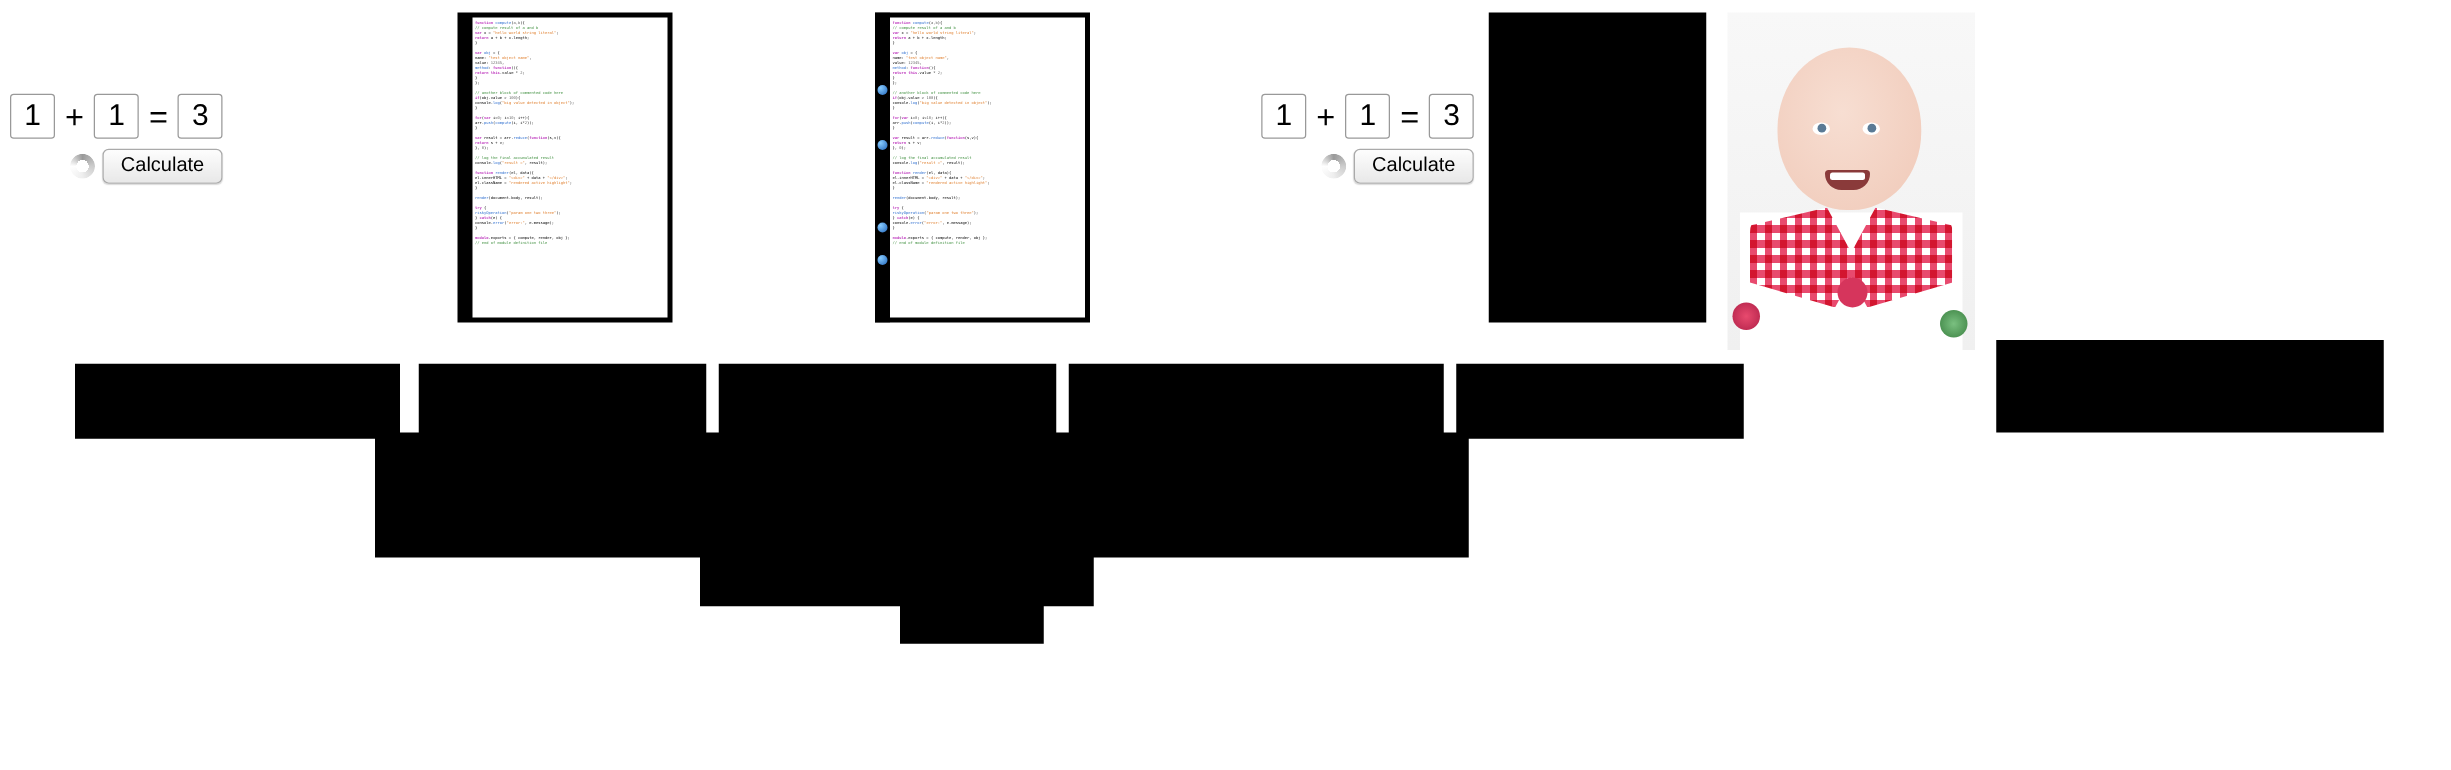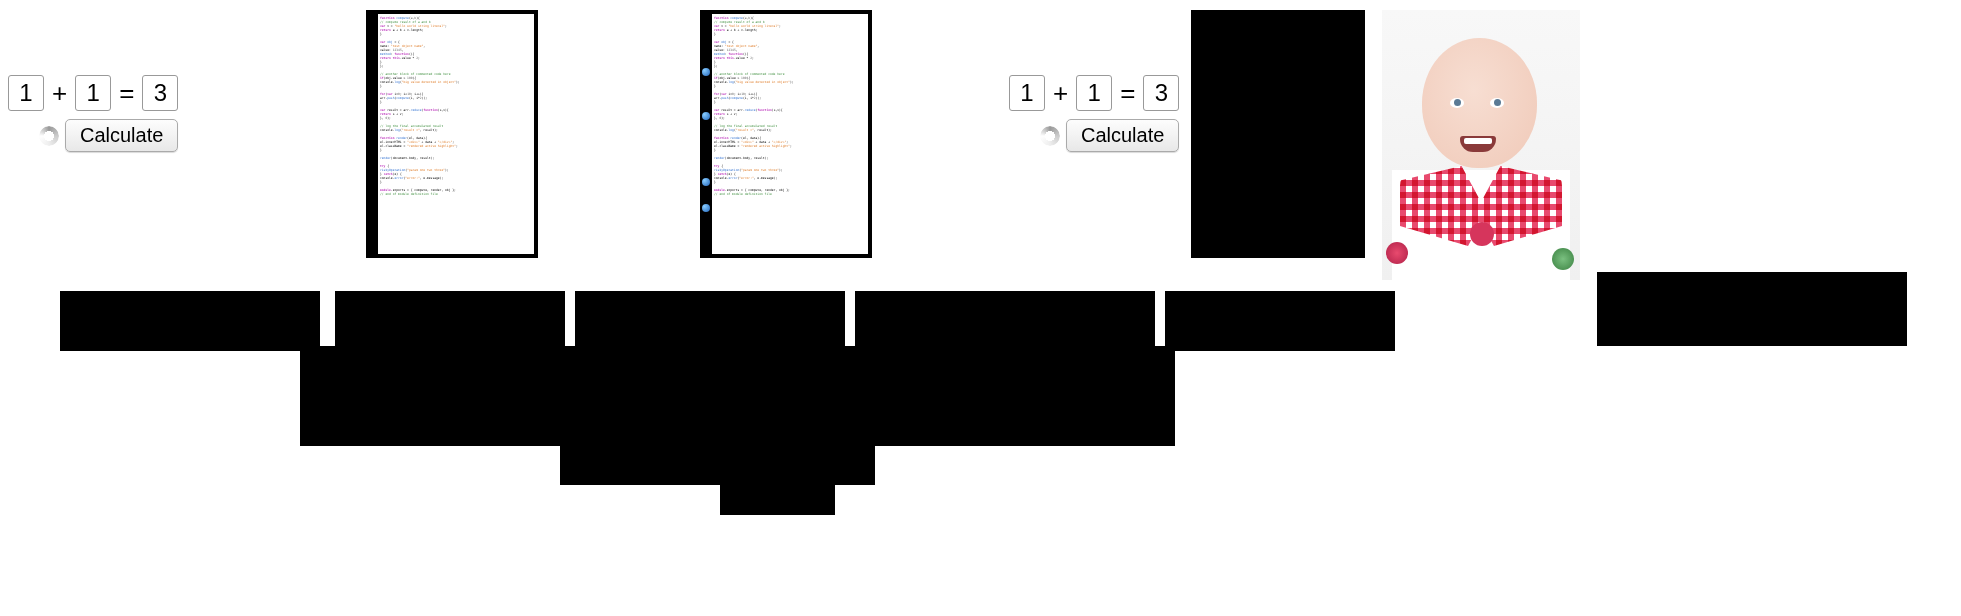--- a/index.html
+++ b/index.html
@@ -55,21 +55,21 @@
       background: conic-gradient(from 0deg, #999 0%, #ccc 25%, #eee 50%, #fff 75%, #999 100%);
       border-radius: 50%;
       mask: radial-gradient(circle, transparent 5px, black 5px);
       -webkit-mask: radial-gradient(circle, transparent 5px, black 5px);
     }
     .calc-button {
       background: linear-gradient(#fdfdfd, #e8e8e8);
       border: 1px solid #aaa;
       border-radius: 5px;
       padding: 4px 14px;
-      font-size: 20px;
+      font-size: 16px;
       color: #000;
       box-shadow: 0 1px 1px rgba(0,0,0,0.15);
     }
     .code-thumb {
       position: absolute;
       width: 172px;
       height: 248px;
       background: #000;
       padding: 4px 4px 4px 12px;
       overflow: hidden;

